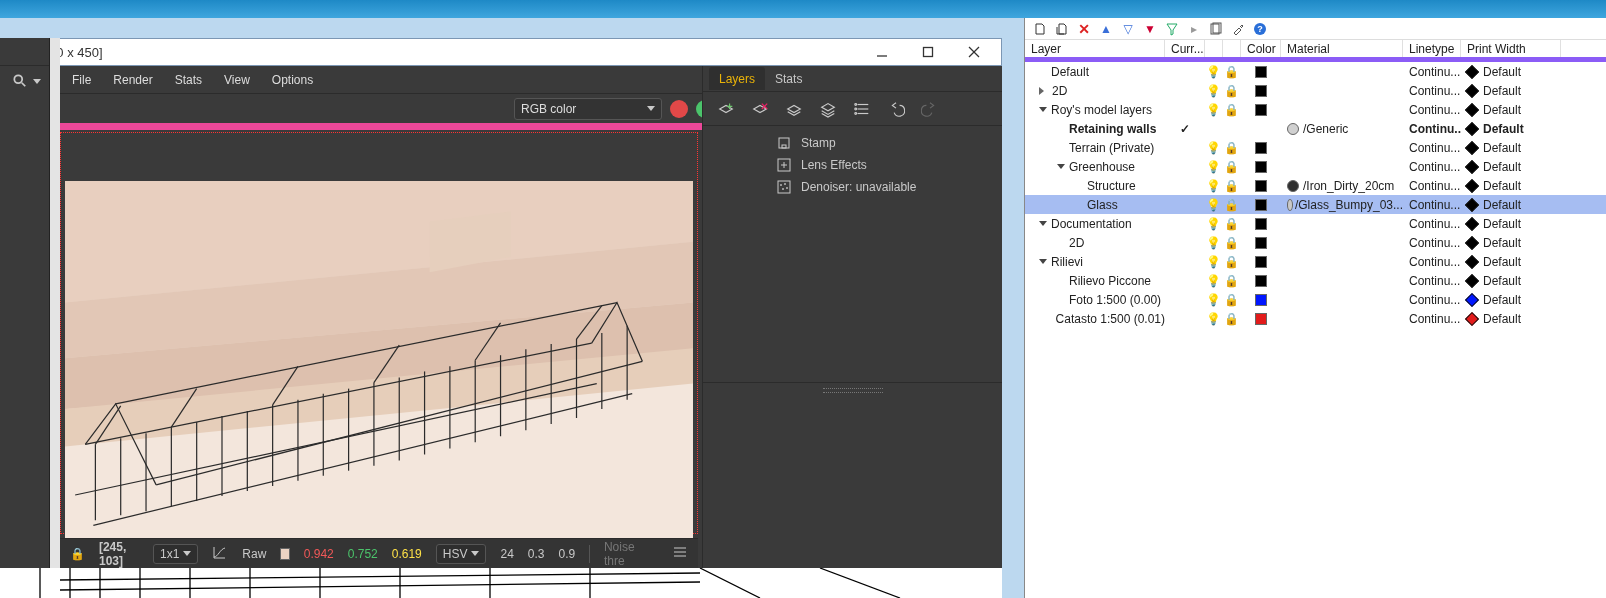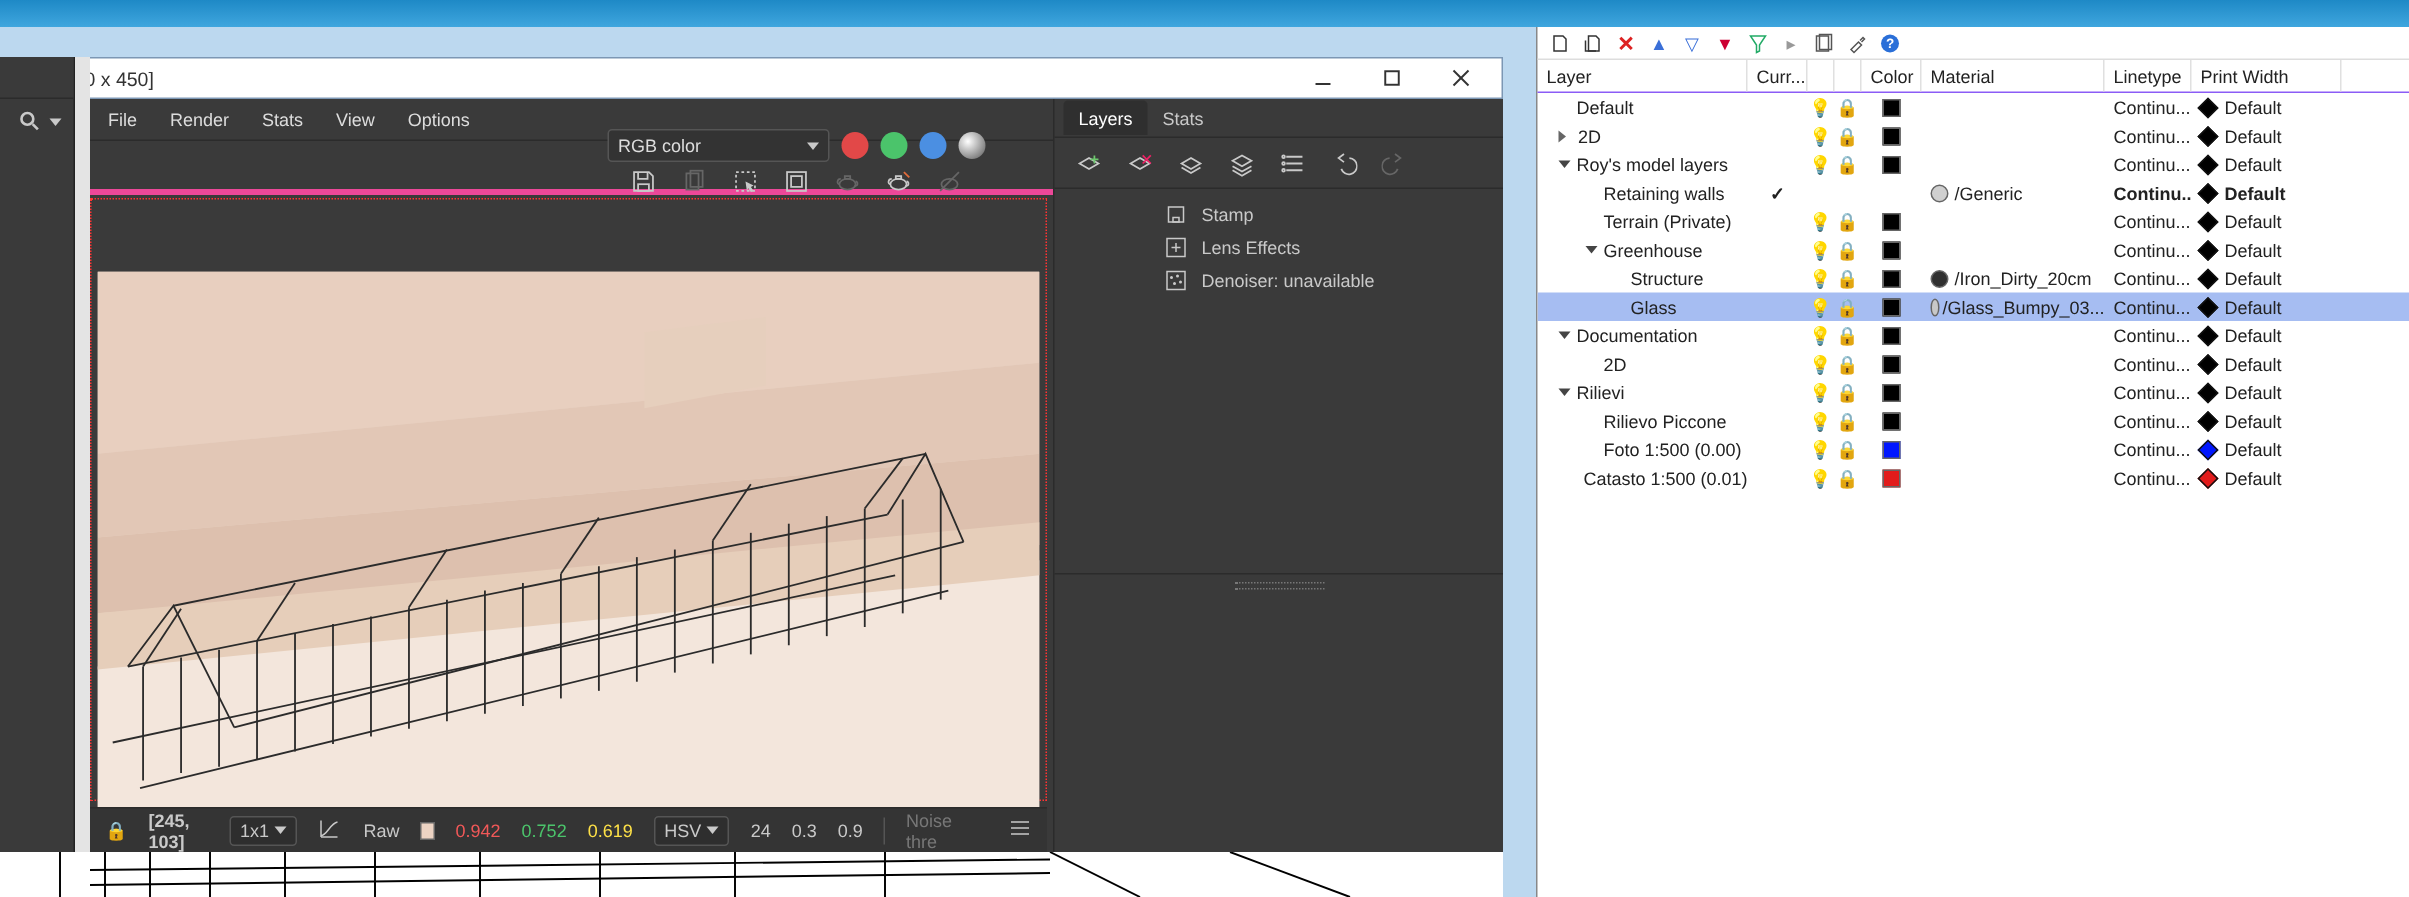--- a/index.html
+++ b/index.html
@@ -19,34 +19,34 @@
   .renderwin{position:absolute;left:0;top:38px;width:1002px;height:530px;}
   .titlebar{position:absolute;left:0;top:0;right:0;height:28px;background:#fff;border:1px solid #7c97b4;display:flex;align-items:center;justify-content:space-between;padding:0 4px 0 0;font-size:13px;color:#222;}
   .titlebar .title{padding-left:4px;color:#333;}
   .winbtns{display:flex;}
   .winbtn{width:46px;height:26px;display:flex;align-items:center;justify-content:center;color:#333;}
   .winbtn svg{width:12px;height:12px;stroke:#333;stroke-width:1.3;fill:none;}
   .renderbody{position:absolute;left:0;top:28px;right:0;bottom:0;background:#3a3a3a;}
   .renderbody-inner{position:absolute;left:60px;top:0;right:0;bottom:0;}
   .menu{height:28px;display:flex;align-items:center;gap:22px;padding:0 12px;color:#ddd;border-bottom:1px solid #2b2b2b;}
   .menu span{cursor:default;}
-  .toolbar{height:36px;display:flex;align-items:center;justify-content:center;padding:0 6px;border-bottom:4px solid #ec4899;flex-direction:column;}
+  .toolbar{height:36px;display:flex;align-items:center;justify-content:flex-end;padding:0 6px;border-bottom:7px solid #ec4899;}
   .toolbar-left{display:flex;align-items:center;gap:8px;}
   .toolbar-right{display:flex;align-items:center;gap:8px;}
   .dropdown{width:148px;height:22px;background:#333;border:1px solid #555;border-radius:3px;color:#ddd;display:flex;align-items:center;justify-content:space-between;padding:0 6px;}
   .colordot{width:18px;height:18px;border-radius:50%;}
   .iconbtn{width:26px;height:26px;display:flex;align-items:center;justify-content:center;color:#c9c9c9;}
   .iconbtn svg{width:18px;height:18px;stroke:#c9c9c9;stroke-width:1.3;fill:none;}
   .iconbtn.dim svg{stroke:#666;}
   .viewport{position:absolute;left:0;right:304px;top:66px;bottom:34px;border:1px dotted #ff3333;}
   .viewport .rendcanvas{position:absolute;left:4px;top:48px;right:4px;bottom:8px;}
   .sidepanel{position:absolute;right:0;top:0;width:300px;bottom:0;background:#3a3a3a;border-left:1px solid #2b2b2b;}
   .sidetabs{height:26px;display:flex;align-items:center;padding-left:6px;border-bottom:1px solid #2b2b2b;}
   .sidetab{padding:5px 10px 4px 10px;color:#c9c9c9;font-size:12px;border-top-left-radius:3px;border-top-right-radius:3px;}
-  .sidetab.active{background:#2f2f2f;color:#ffffff;}
+  .sidetab.active{background:#2f2f2f;color:#eab308;}
   .sidetoolbar{height:34px;display:flex;align-items:center;gap:8px;padding:0 10px;border-bottom:1px solid #2b2b2b;}
   .treeview{padding:6px 0 0 0;color:#c9c9c9;}
   .treerow{display:flex;align-items:center;height:22px;padding-left:10px;gap:8px;}
   .treerow .eye{width:16px;display:flex;justify-content:center;color:#9e9e9e;}
   .treerow .ico{width:18px;display:flex;justify-content:center;}
   .treerow .label{flex:1;white-space:nowrap;}
   .treerow.indent1{padding-left:28px;}
   .treerow.indent2{padding-left:48px;}
   .divider{height:16px;display:flex;justify-content:center;align-items:center;border-top:1px solid #2b2b2b;margin-top:4px;}
   .divider .grip{width:60px;height:5px;background:none;border-top:1px dotted #777;border-bottom:1px dotted #777;}
@@ -54,21 +54,21 @@
   .statusbar{position:absolute;left:0;right:304px;bottom:0;height:30px;background:#343434;border-top:1px solid #2b2b2b;display:flex;align-items:center;padding:0 10px;gap:14px;color:#c9c9c9;}
   .statusbar .pill{padding:2px 6px;border:1px solid #555;border-radius:3px;background:#2e2e2e;display:flex;align-items:center;gap:4px;}
   .statusbar .r{color:#f15858;}
   .statusbar .g{color:#4bc46b;}
   .statusbar .b{color:#fde047;}
   .statusbar .dim{color:#777;}
   
   .layerpanel{position:absolute;right:0;top:18px;width:582px;bottom:0;background:#fff;border-left:1px solid #888;}
   .layertoolbar{height:22px;display:flex;align-items:center;gap:4px;padding:2px 6px;border-bottom:1px solid #ddd;}
   .layertoolbar .ico{width:18px;height:18px;display:flex;align-items:center;justify-content:center;}
-  .layerhead{height:22px;display:flex;align-items:center;border-bottom:1px solid #8b5cf6;font-size:12px;color:#222;}
+  .layerhead{height:22px;display:flex;align-items:center;border-bottom:5px solid #8b5cf6;font-size:12px;color:#222;}
   .colh{border-right:1px solid #e0e0e0;height:100%;display:flex;align-items:center;padding-left:6px;overflow:hidden;white-space:nowrap;}
   .col-layer{width:140px;}
   .col-curr{width:40px;}
   .col-on{width:18px;}
   .col-lock{width:18px;}
   .col-col{width:40px;}
   .col-mat{width:122px;}
   .col-lt{width:58px;}
   .col-pw{width:100px;}
   .layerbody{height:calc(100% - 44px);overflow:auto;}
@@ -543,21 +543,21 @@
           <div class="cell col-pw">
             <span class="diam" style="background: rgb(0, 0, 0);"></span>
             <span style="width: 6px; display: inline-block;"></span>
             <span>Default</span>
           </div>
         </div>
         <div class="lrow">
           <div class="cell col-layer">
             <span class="indent-pad" style="width: 26px;"></span>
             <span style="width: 12px; display: inline-block;"></span>
-            <span style="font-weight: 400;">Retaining walls</span>
+            <span style="font-weight: 700;">Retaining walls</span>
           </div>
           <div class="cell col-curr center" style="font-weight: bold;">✓</div>
           <div class="cell col-on center"></div>
           <div class="cell col-lock center"></div>
           <div class="cell col-col center"></div>
           <div class="cell col-mat">
             <span class="mswatch"></span>
             <span style="width: 4px; display: inline-block;"></span>
             <span>/Generic</span>
           </div>

